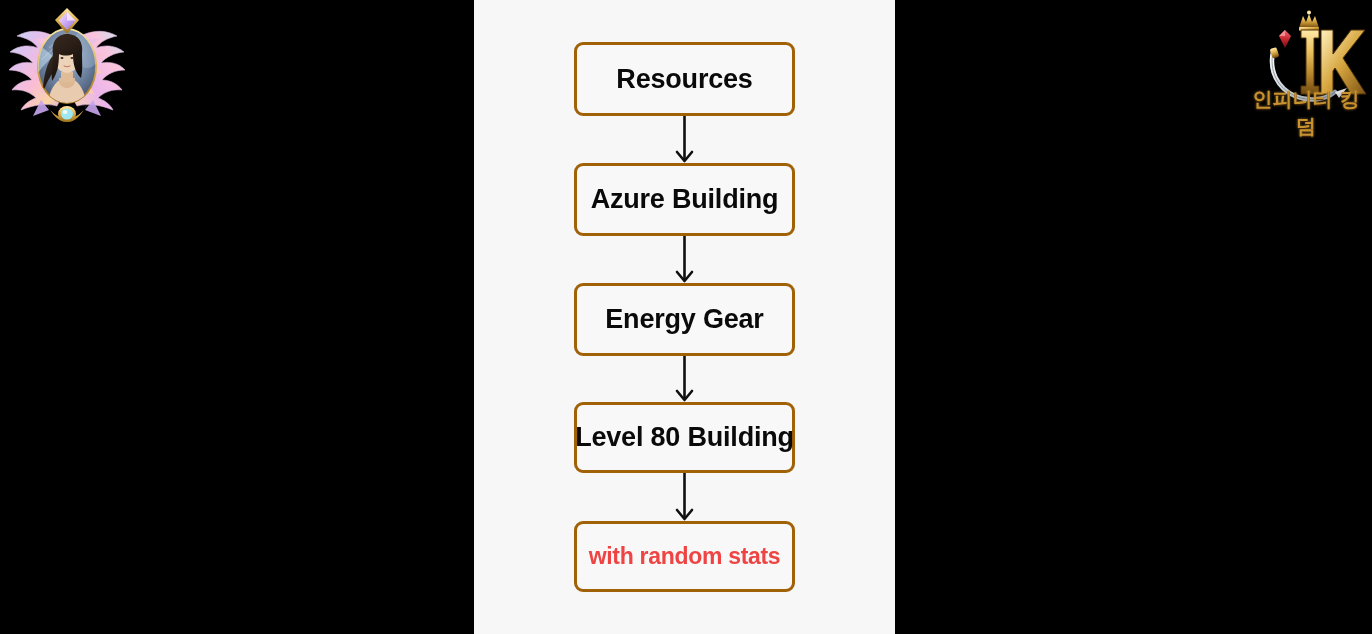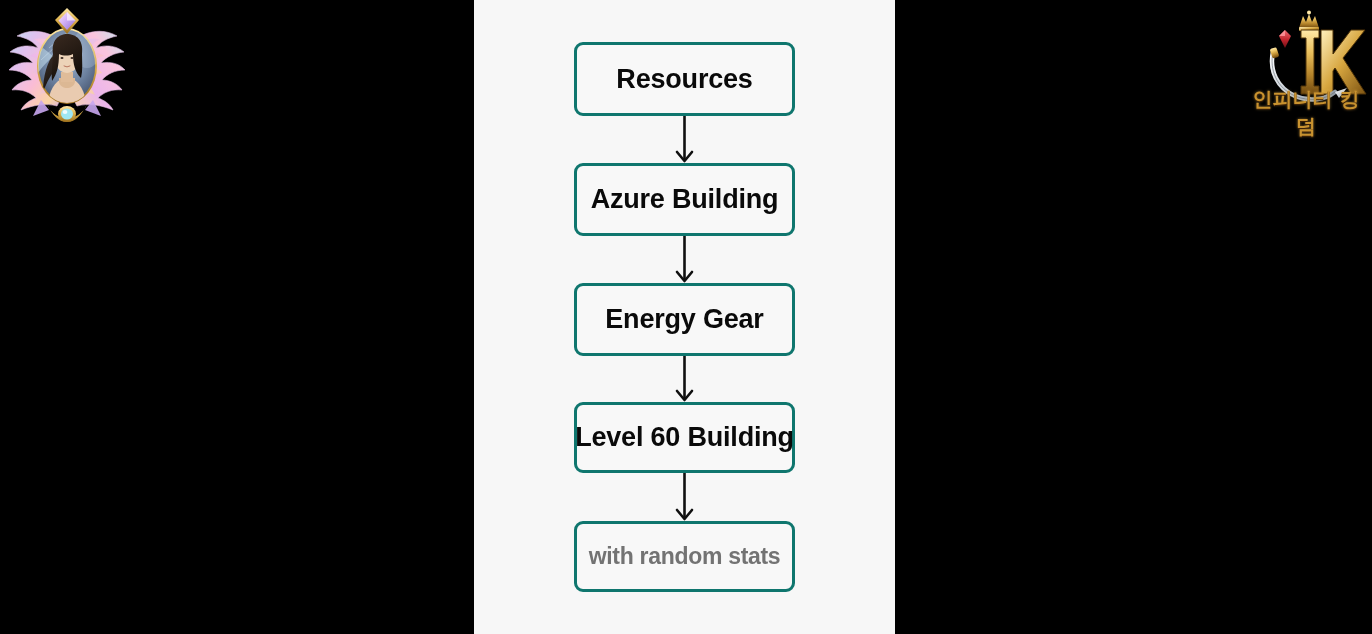--- a/index.html
+++ b/index.html
@@ -50,21 +50,21 @@
     left: 0; top: 0;
     width: 421px;
     height: 634px;
   }
 
   .node {
     position: absolute;
     width: 221px;
     left: 100px;
     background: #f8f8f8;
-    border: 3px solid #0f766e;
+    border: 3px solid #a16207;
     border-radius: 9px;
     display: flex;
     flex-direction: column;
     align-items: center;
     justify-content: center;
     text-align: center;
   }
 
   .node-label {
     font-weight: 700;
@@ -80,21 +80,21 @@
     font-size: 26px;
     font-weight: 700;
     color: #0a0a0a;
     letter-spacing: -0.3px;
     line-height: 1.12;
     white-space: nowrap;
   }
   .node.two-line .line2 {
     font-size: 23px;
     font-weight: 700;
-    color: #737373;
+    color: #ef4444;
     letter-spacing: -0.3px;
     line-height: 1.12;
     white-space: nowrap;
   }
 
   
   #node-0 { top: 42px;  height: 74px; }
   #node-1 { top: 163px; height: 73px; }
   #node-2 { top: 283px; height: 73px; }
   #node-3 { top: 402px; height: 71px; }
@@ -278,21 +278,21 @@
 
       <div class="node single" id="node-1">
         <span class="node-label">Azure Building</span>
       </div>
 
       <div class="node single" id="node-2">
         <span class="node-label">Energy Gear</span>
       </div>
 
       <div class="node single" id="node-3">
-        <span class="node-label">Level 60 Building</span>
+        <span class="node-label">Level 80 Building</span>
       </div>
 
       <div class="node two-line" id="node-4">
         <span class="line2">with random stats</span>
       </div>
 
     </div>
   </div>
 
   <div id="game-logo">

